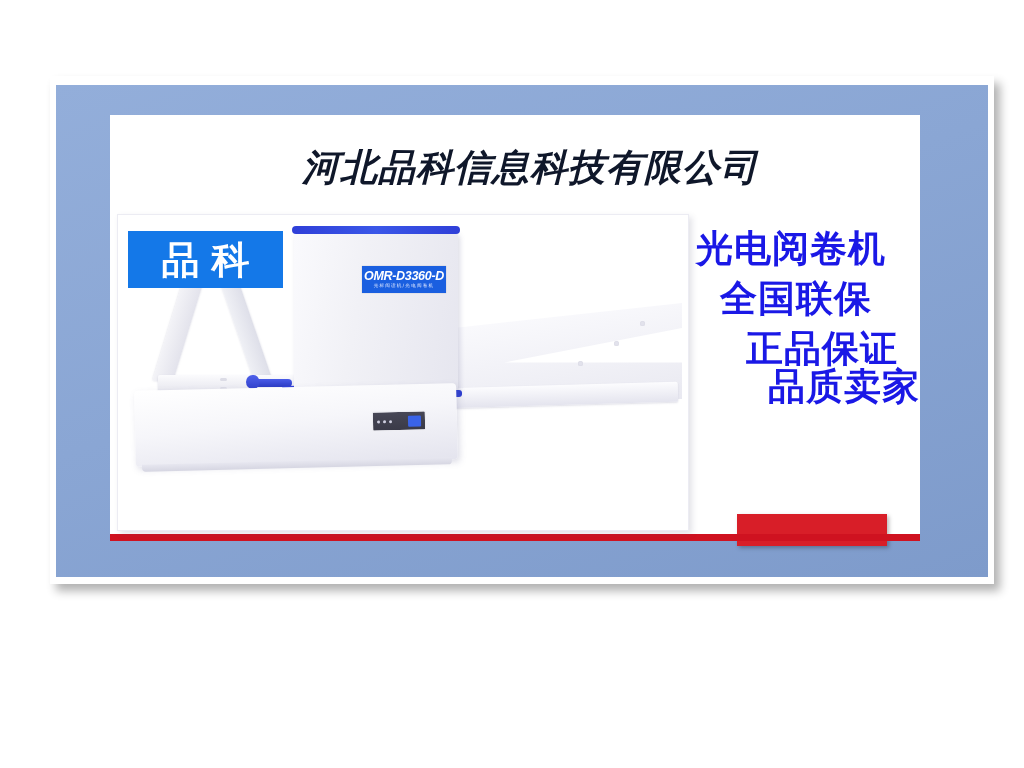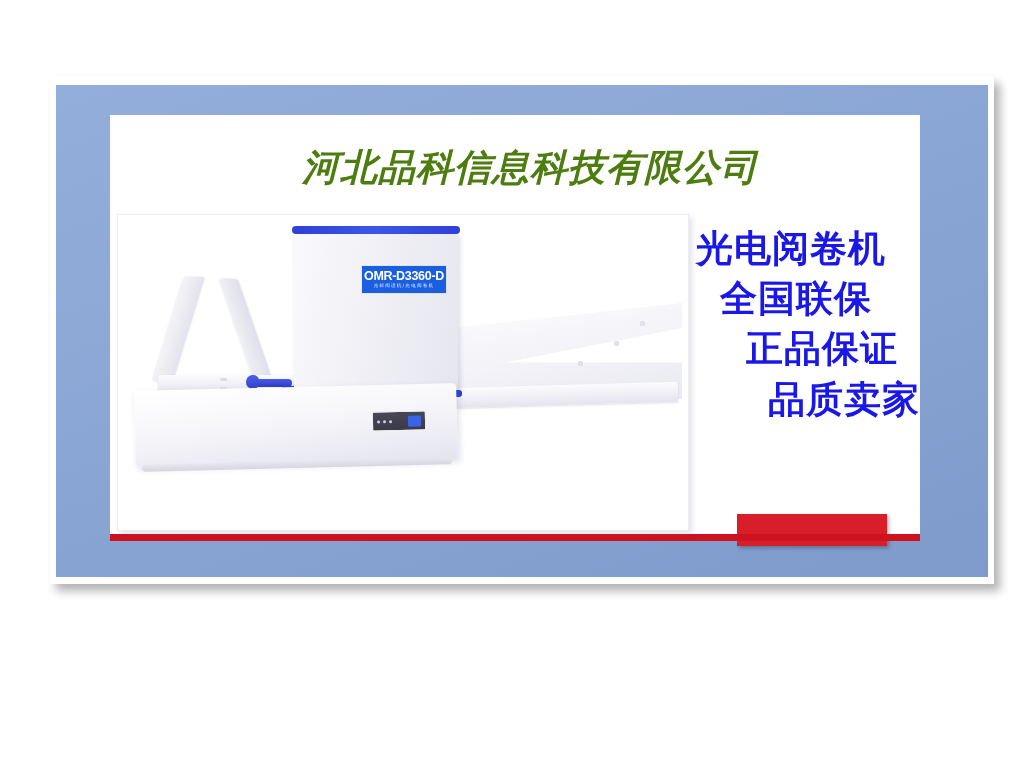--- a/index.html
+++ b/index.html
@@ -80,21 +80,21 @@
     position: absolute;
     left: 110px;
     top: 143px;
     width: 810px;
     text-align: center;
     font-family: "Liberation Serif", "DejaVu Serif", serif;
     font-style: italic;
     font-weight: 700;
     font-size: 37px;
     letter-spacing: 1px;
-    color: #4d7c0f;
+    color: #0f172a;
     white-space: nowrap;
     padding-left: 30px;
     box-sizing: border-box;
   }
 
   
   .photo-panel {
     position: absolute;
     left: 117px;
     top: 214px;
@@ -250,20 +250,21 @@
     display: flex;
     flex-direction: column;
     align-items: center;
     justify-content: center;
     box-shadow: 0 0 1px rgba(0,0,0,0.25);
   }
   .model-plate .model-text {
     color: #ffffff;
     font-size: 12.5px;
     font-weight: 700;
+    font-style: italic;
     letter-spacing: -0.3px;
     line-height: 1;
     font-family: "Liberation Sans", sans-serif;
     white-space: nowrap;
   }
   .model-plate .model-sub {
     color: #e3eaff;
     font-size: 4.6px;
     letter-spacing: 1.2px;
     line-height: 1;
@@ -373,21 +374,21 @@
     font-size: 37px;
     font-weight: 700;
     letter-spacing: 1px;
     line-height: 1;
     white-space: nowrap;
     font-family: "DejaVu Sans", "Liberation Sans", sans-serif;
   }
   .slogan.l0 { left: 16px;  top: 2px;   }
   .slogan.l1 { left: 40px;  top: 52px;  }
   .slogan.l2 { left: 66px;  top: 102px; }
-  .slogan.l3 { left: 88px;  top: 153px; }
+  .slogan.l3 { left: 88px;  top: 140px; }
 
 </style>
 </head>
 <body>
 
 <div id="stage">
 
   <div class="card-shadow"></div>
 
   <div class="blue-frame"></div>
@@ -440,20 +441,23 @@
           <span class="led"></span>
           <span class="led"></span>
           <span class="led"></span>
         </div>
         <div class="btn-blue"></div>
       </div>
 
     </div>
   </div>
 
+  <div class="logo-badge">
+    <span>品科</span>
+  </div>
 
   <div class="slogans">
     <div class="slogan l0">光电阅卷机</div>
     <div class="slogan l2">正品保证</div>
     <div class="slogan l1">全国联保</div>
     <div class="slogan l3">品质卖家</div>
   </div>
 
 </div>
 

